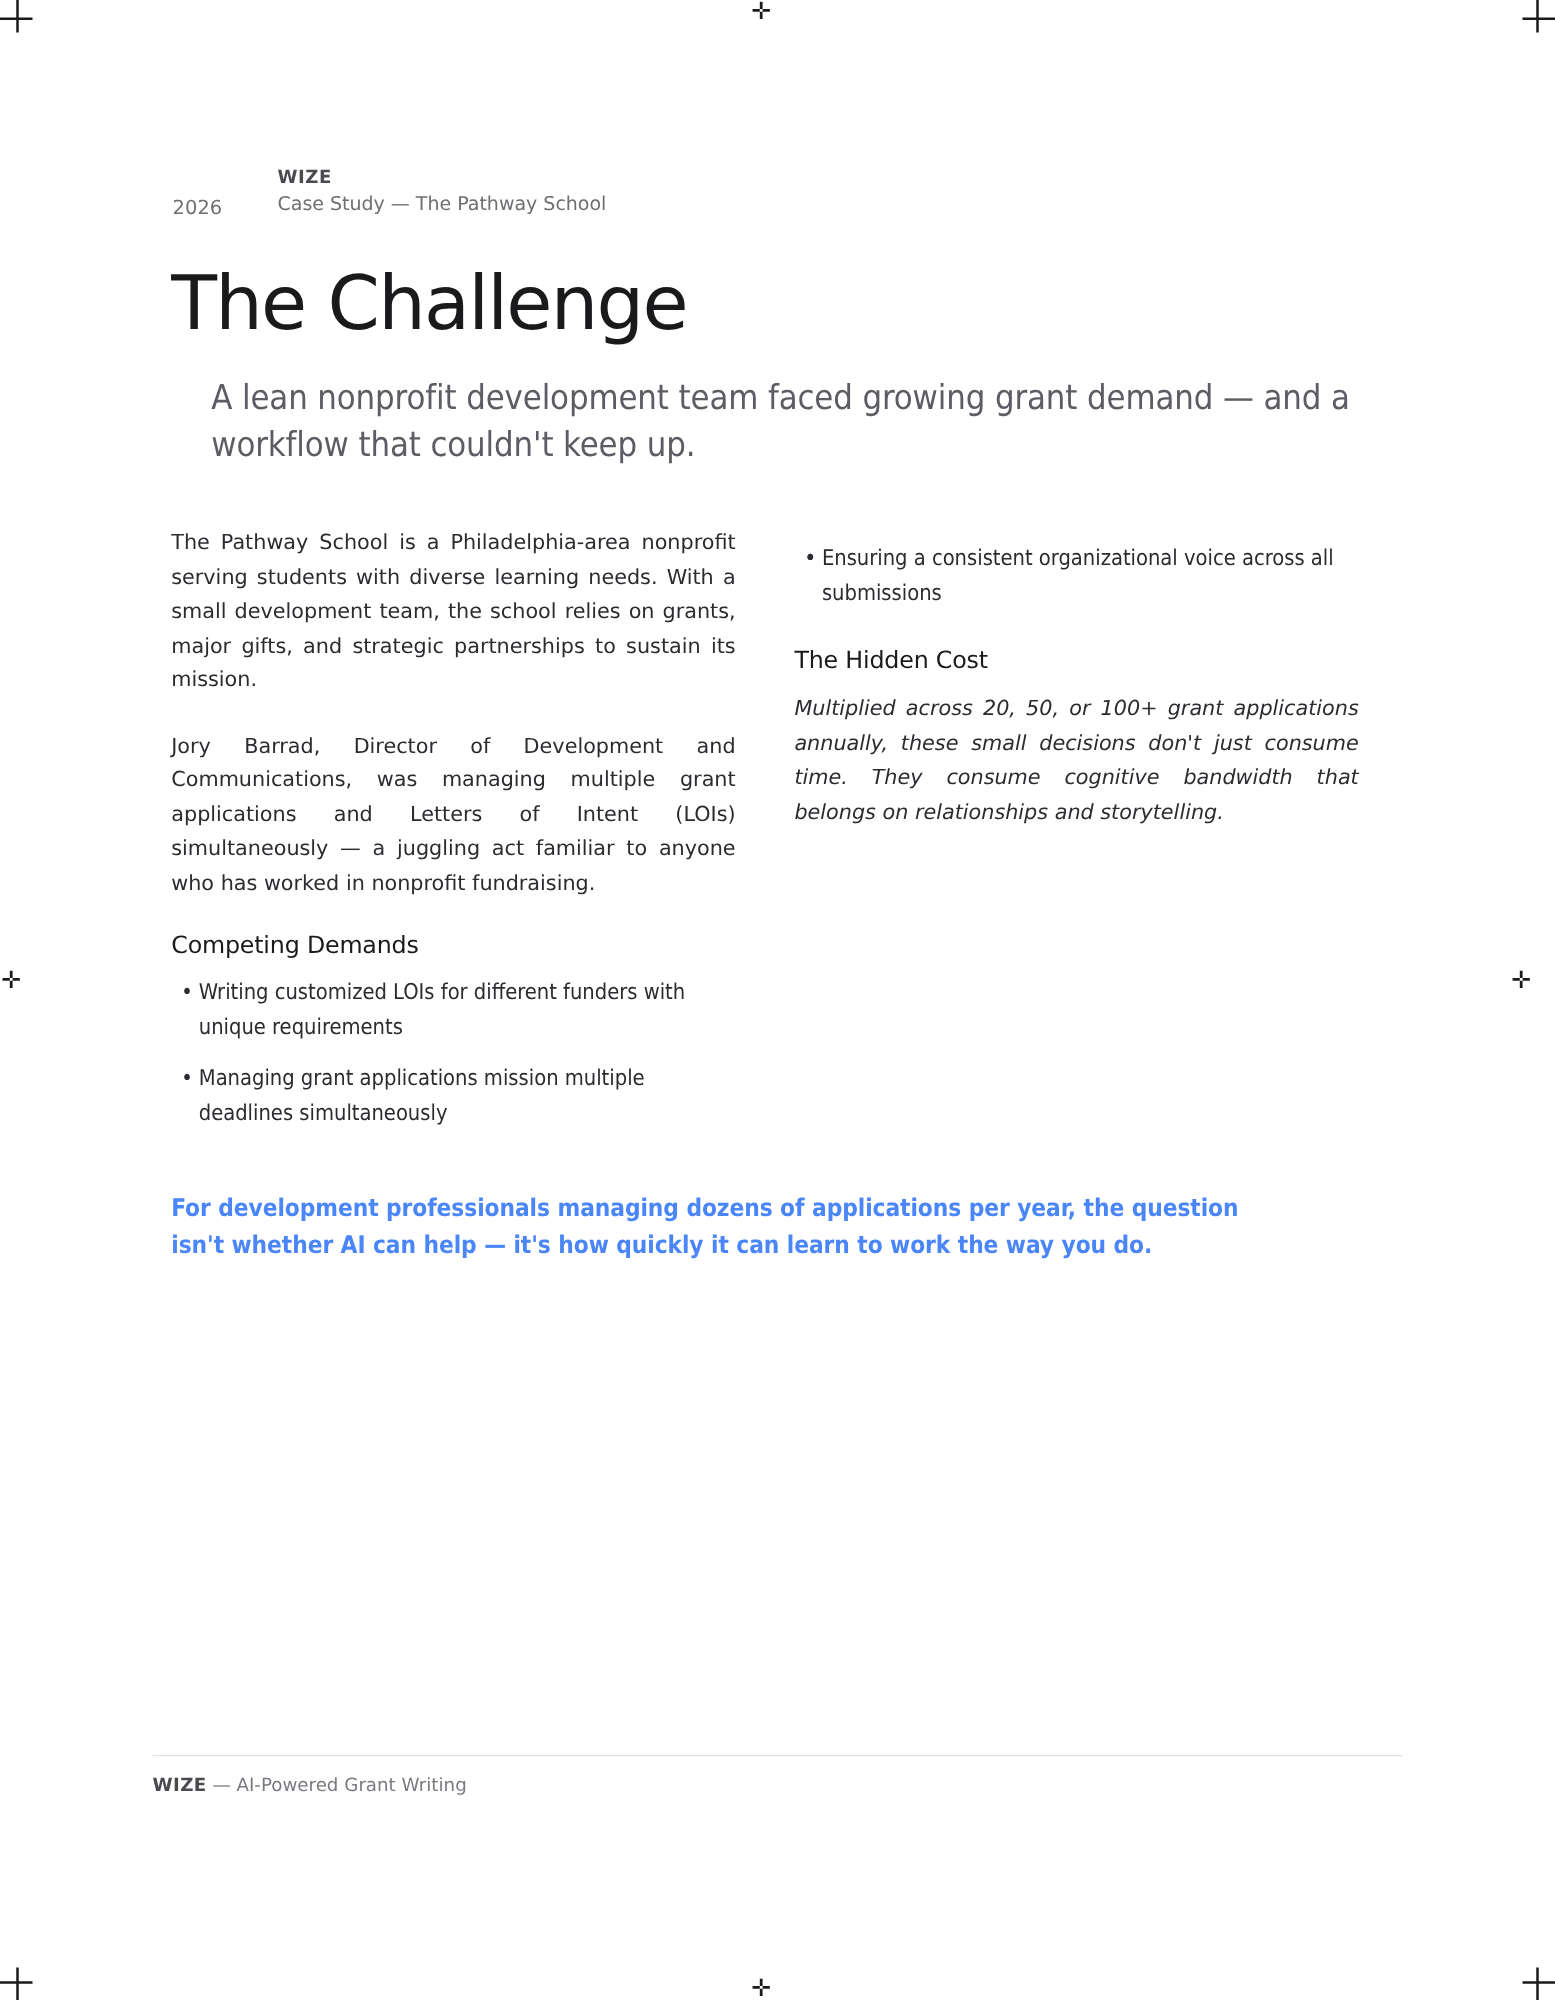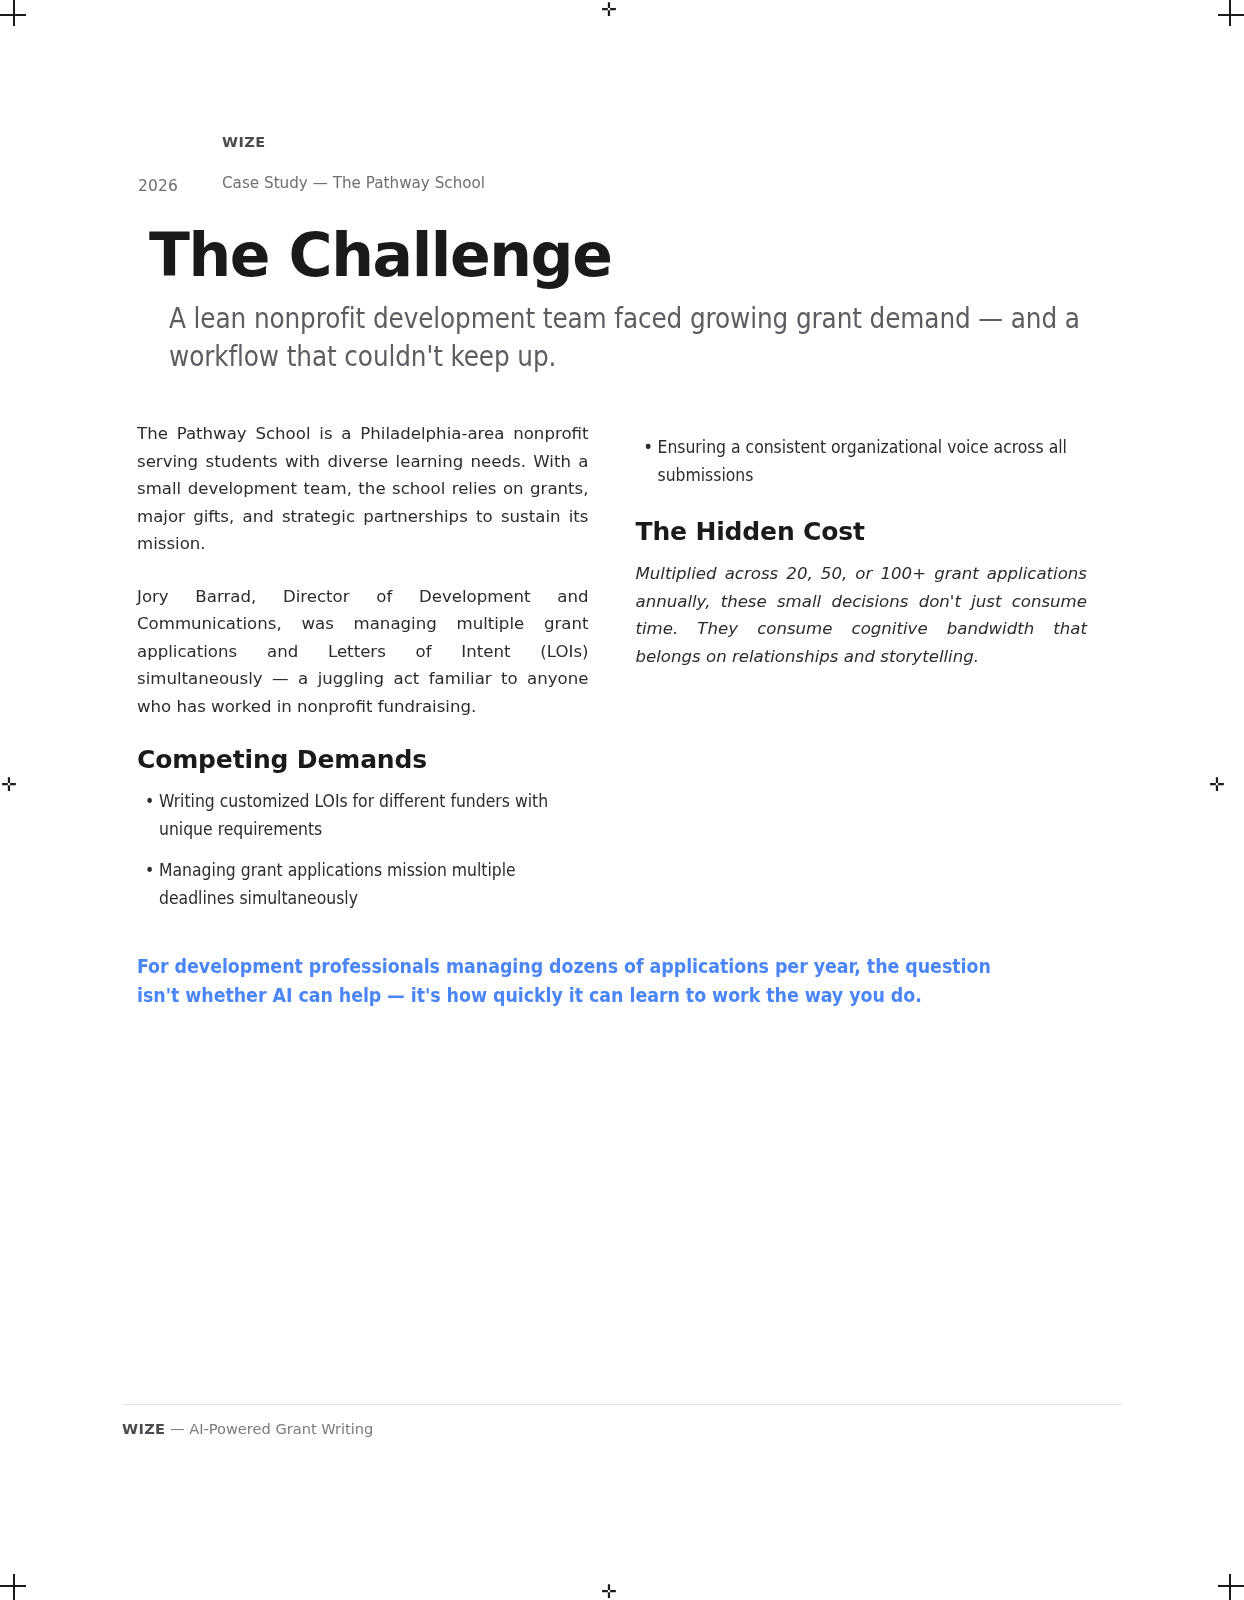--- a/index.html
+++ b/index.html
@@ -68,31 +68,31 @@
     font-size: 14.5px;
     font-weight: bold;
     color: #4a4a4f;
     letter-spacing: .45px;
     line-height: 1.42;
   }
   .subtitle-line {
     font-size: 15.2px;
     color: #6e6e73;
     line-height: 1.42;
-    margin-top: 20px;
+    margin-top: 0;
   }
 
   
   .page-title {
     position: absolute;
     left: 137px;
     top: 212px;
-    margin: 12px;
+    margin: 0;
     font-size: 60px;
-    font-weight: bold;
+    font-weight: normal;
     letter-spacing: -1.4px;
     color: #1a1a1d;
     line-height: 1.05;
   }
 
   
   .deck {
     position: absolute;
     left: 137px;
     top: 300px;
@@ -133,22 +133,22 @@
     line-height: 1.66;
     color: #2b2b30;
     text-align: justify;
     hyphens: auto;
     -webkit-hyphens: auto;
   }
   p.body:last-child { margin-bottom: 16px; font-style: italic; }
 
   h3.sub {
     margin: 14px 0 14px 0;
-    font-size: 25px;
-    font-weight: bold;
+    font-size: 19px;
+    font-weight: normal;
     color: #1a1a1d;
     letter-spacing: -.15px;
   }
   .col > h3.sub:first-child { margin-top: 0; }
 
   ul.bullets {
     list-style: none;
     margin: 0 0 20px 0;
     padding: 0;
   }

